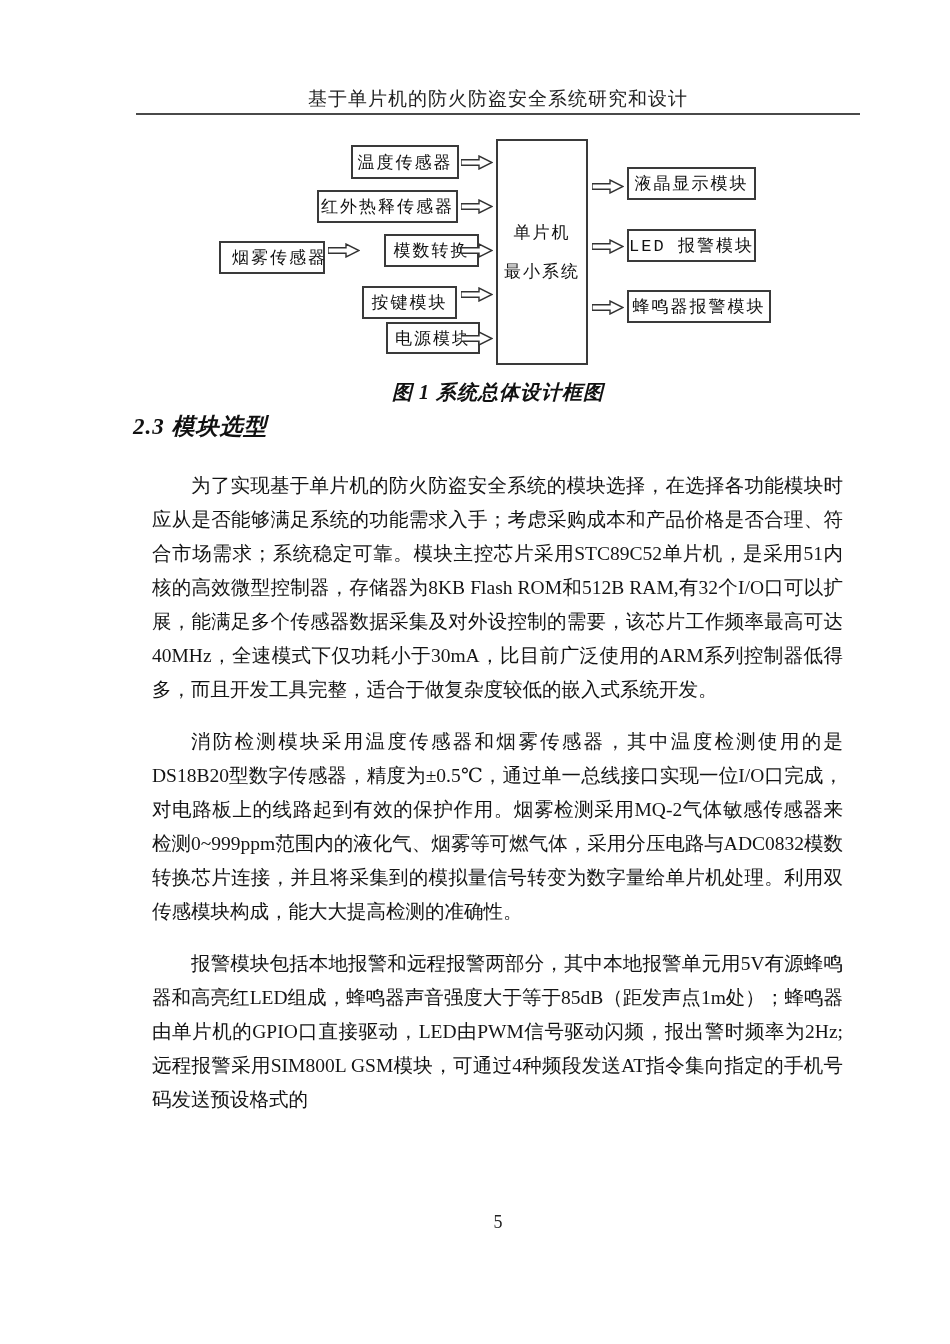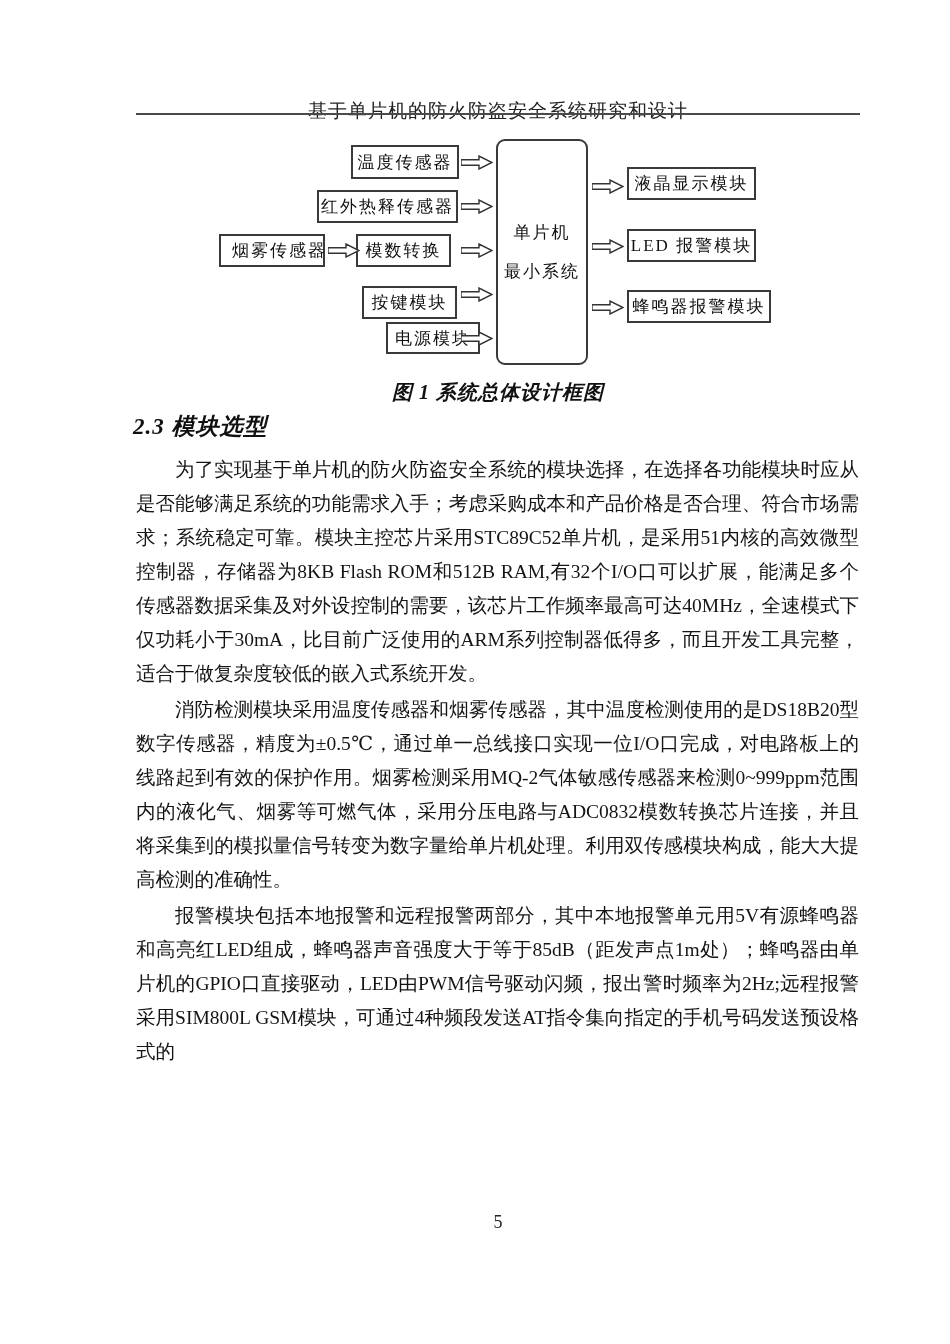--- a/index.html
+++ b/index.html
@@ -6,54 +6,54 @@
   body{
     width:950px;height:1344px;background:#ffffff;position:relative;
     font-family:"Liberation Serif","DejaVu Serif",serif;
     color:#1a1a1a;overflow:hidden;
   }
   .page{position:absolute;inset:0;}
 
   
   .header-title{
     position:absolute;left:136px;top:86px;width:724px;
-    text-align:center;font-size:19px;letter-spacing:1px;color:#222;margin-top:12px;
+    text-align:center;font-size:19px;letter-spacing:1px;color:#222;
   }
   .header-rule{
     position:absolute;left:136px;top:113px;width:724px;height:2px;
     background:#4a4a4a;
   }
 
   
-  .diagram{position:absolute;left:0;top:0;width:950px;height:380px;}
+  .diagram{position:absolute;left:0;top:0;width:950px;height:380px;font-family:Liberation Mono, monospace;}
   .dbox{
     position:absolute;border:2px solid #3a3a3a;background:#fff;
     display:flex;align-items:center;justify-content:center;
     font-size:17px;letter-spacing:2px;color:#111;box-sizing:border-box;
     white-space:nowrap;
   }
-  .dbox.mcu{flex-direction:column;gap:16px;border-radius:9px;}
+  .dbox.mcu{flex-direction:column;gap:16px;}
   .arrow{position:absolute;display:block;}
   .arrow polygon{fill:#ffffff;stroke:#333333;stroke-width:1.4;}
 
   .figure-caption{
     position:absolute;left:136px;top:379px;width:724px;text-align:center;
     font-weight:bold;font-size:20px;letter-spacing:1px;color:#111;font-style:italic;
   }
 
   .section-heading{
     position:absolute;left:133px;top:411px;margin:0;
     font-size:23px;font-weight:bold;letter-spacing:1px;color:#111;font-style:italic;
   }
 
   .body-text{
     position:absolute;left:134px;top:451px;width:727px;
     font-size:19.5px;line-height:34px;text-align:justify;color:#141414;
   }
-  .body-text p{margin:2px;text-indent:2em;}
+  .body-text p{margin:18px;text-indent:2em;}
 
   .page-number{
     position:absolute;left:136px;top:1212px;width:724px;
     text-align:center;font-size:18px;color:#222;
   }
 </style>
 </head>
 <body>
 
 <div class="page">
@@ -62,24 +62,24 @@
   <div class="header-rule"></div>
 
   <div class="diagram">
 
     <div class="dbox" style="left:351px;top:145px;width:108px;height:34px;">
       <span>温度传感器</span>
     </div>
     <div class="dbox" style="left:317px;top:190px;width:141px;height:33px;">
       <span>红外热释传感器</span>
     </div>
-    <div class="dbox" style="left:219px;top:234px;width:106px;height:33px;padding-left:15px;">
+    <div class="dbox" style="left:219px;top:241px;width:106px;height:33px;padding-left:15px;">
       <span>烟雾传感器</span>
     </div>
-    <div class="dbox" style="left:356px;top:234px;width:95px;height:33px;">
+    <div class="dbox" style="left:384px;top:234px;width:95px;height:33px;">
       <span>模数转换</span>
     </div>
     <div class="dbox" style="left:362px;top:286px;width:95px;height:33px;justify-content:center;">
       <span>按键模块</span>
     </div>
     <div class="dbox" style="left:362px;top:322px;width:94px;height:32px;margin-left:24px;">
       <span>电源模块</span>
     </div>
 
     <div class="dbox mcu" style="left:496px;top:139px;width:92px;height:226px;">

